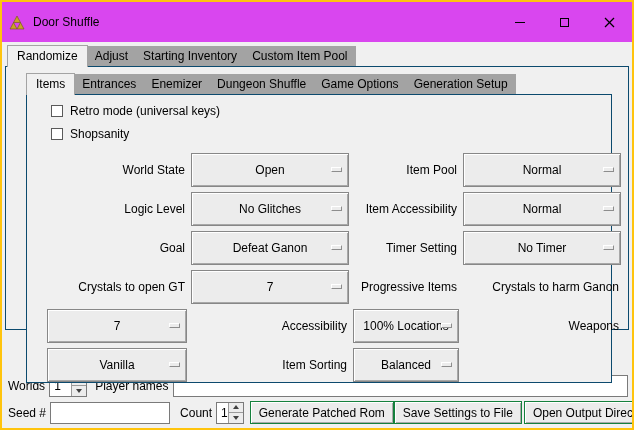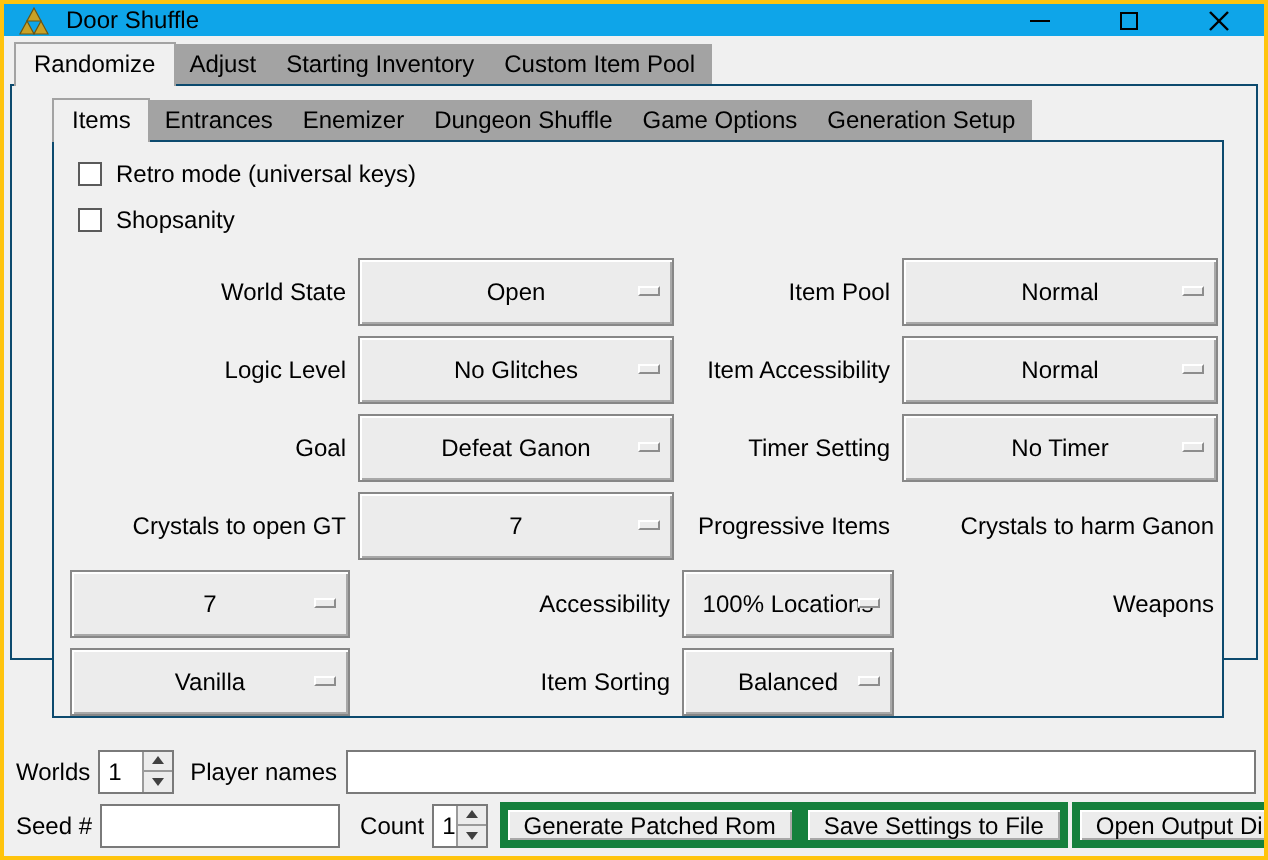--- a/index.html
+++ b/index.html
@@ -10,21 +10,21 @@
     width:634px; height:430px;
     border:2px solid #ffc40d;
     background:#f0f0f0;
     display:flex; flex-direction:column;
     overflow:hidden;
     position:relative;
   }
 
   
   .titlebar {
-    height:16px; background:#0ea5e9;
+    height:40px; background:#d946ef;
     display:flex; align-items:center;
     flex-shrink:0;
   }
   .app-icon { margin-left:7px; flex-shrink:0; }
   .title-text { font-size:12px; color:#000; margin-left:8px; white-space:nowrap; }
   .tb-buttons { margin-left:auto; display:flex; height:100%; }
   .tb-btn { width:45px; height:100%; display:flex; align-items:center; justify-content:center; cursor:default; }
   .min-glyph { width:10px; height:1px; background:#000; display:block; }
   .max-glyph { width:9px; height:9px; border:1px solid #000; display:block; }
 
@@ -49,21 +49,21 @@
     border:1px solid #0c4a6e;
     background:#f0f0f0;
     position:relative; z-index:1;
   }
 
   .main-notebook { flex:1; display:flex; flex-direction:column; margin:3px 3px 0 3px; min-height:0; }
   .main-tabbar { padding-left:2px; }
   .main-pane { flex:1; display:flex; flex-direction:column; min-height:0; }
 
   .sub-notebook { flex:1; display:flex; flex-direction:column; margin:6px 16px 8px 20px; min-height:0; }
-  .sub-pane { flex:1; padding:0 6px; }
+  .sub-pane { flex:1; padding:0 18px; }
 
   
   .check-row { display:flex; align-items:center; margin:9px 0 0 6px; cursor:pointer; }
   .check-row:first-child { margin-top:9px; }
   .checkbox {
     width:12px; height:12px; background:#ffffff;
     border:1px solid #5a5a5a; flex-shrink:0;
   }
   .check-label { font-size:12px; margin-left:7px; white-space:nowrap; }
 
@@ -117,21 +117,21 @@
     flex:1; background:#ececec; border-left:1px solid #9a9a9a;
     display:flex; align-items:center; justify-content:center; cursor:pointer;
   }
   .spin-btn + .spin-btn { border-top:1px solid #9a9a9a; }
   .tri-up { width:0; height:0; border-left:3px solid transparent; border-right:3px solid transparent; border-bottom:4px solid #404040; }
   .tri-down { width:0; height:0; border-left:3px solid transparent; border-right:3px solid transparent; border-top:4px solid #404040; }
 
   .btn {
     height:23px;
     background:#ececec;
-    border:4px solid #15803d;
+    border:1px solid #15803d;
     box-shadow:inset 1px 1px 0 #ffffff, inset -1px -1px 0 #a8a8a8;
     font-family:"Liberation Sans", sans-serif;
     font-size:12px; padding:0 8px;
     white-space:nowrap; cursor:pointer;
   }
   .spacer { flex:1; } .ml6 { margin-left:6px; } .ml8 { margin-left:8px; } .ml10 { margin-left:10px; } .ml2 { margin-left:2px; }
   .mr4 { margin-right:4px; }
   .flex1 { flex:1; }
   .w120 { width:120px; }
 </style>

